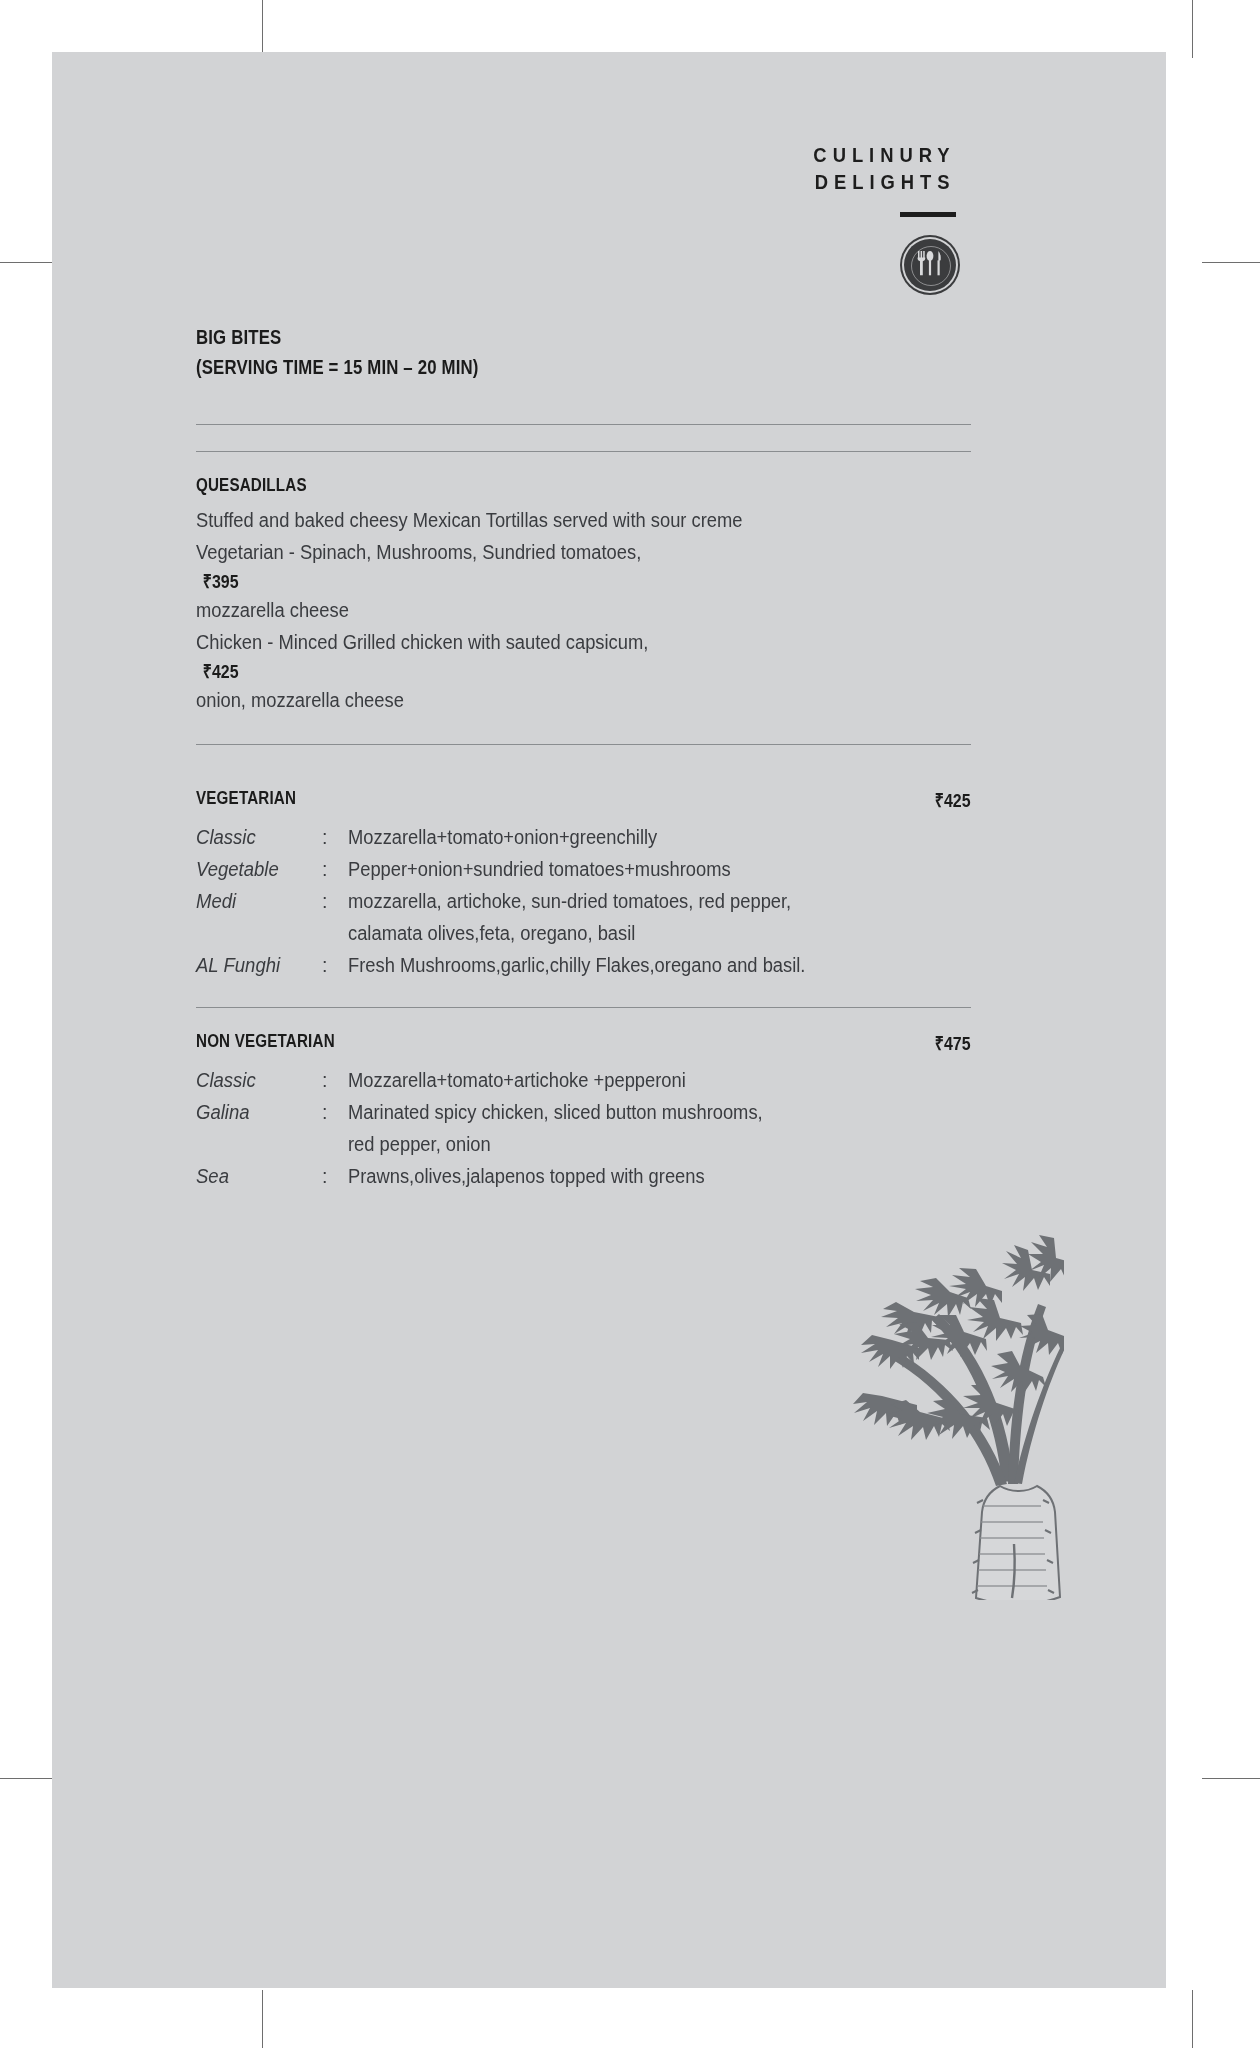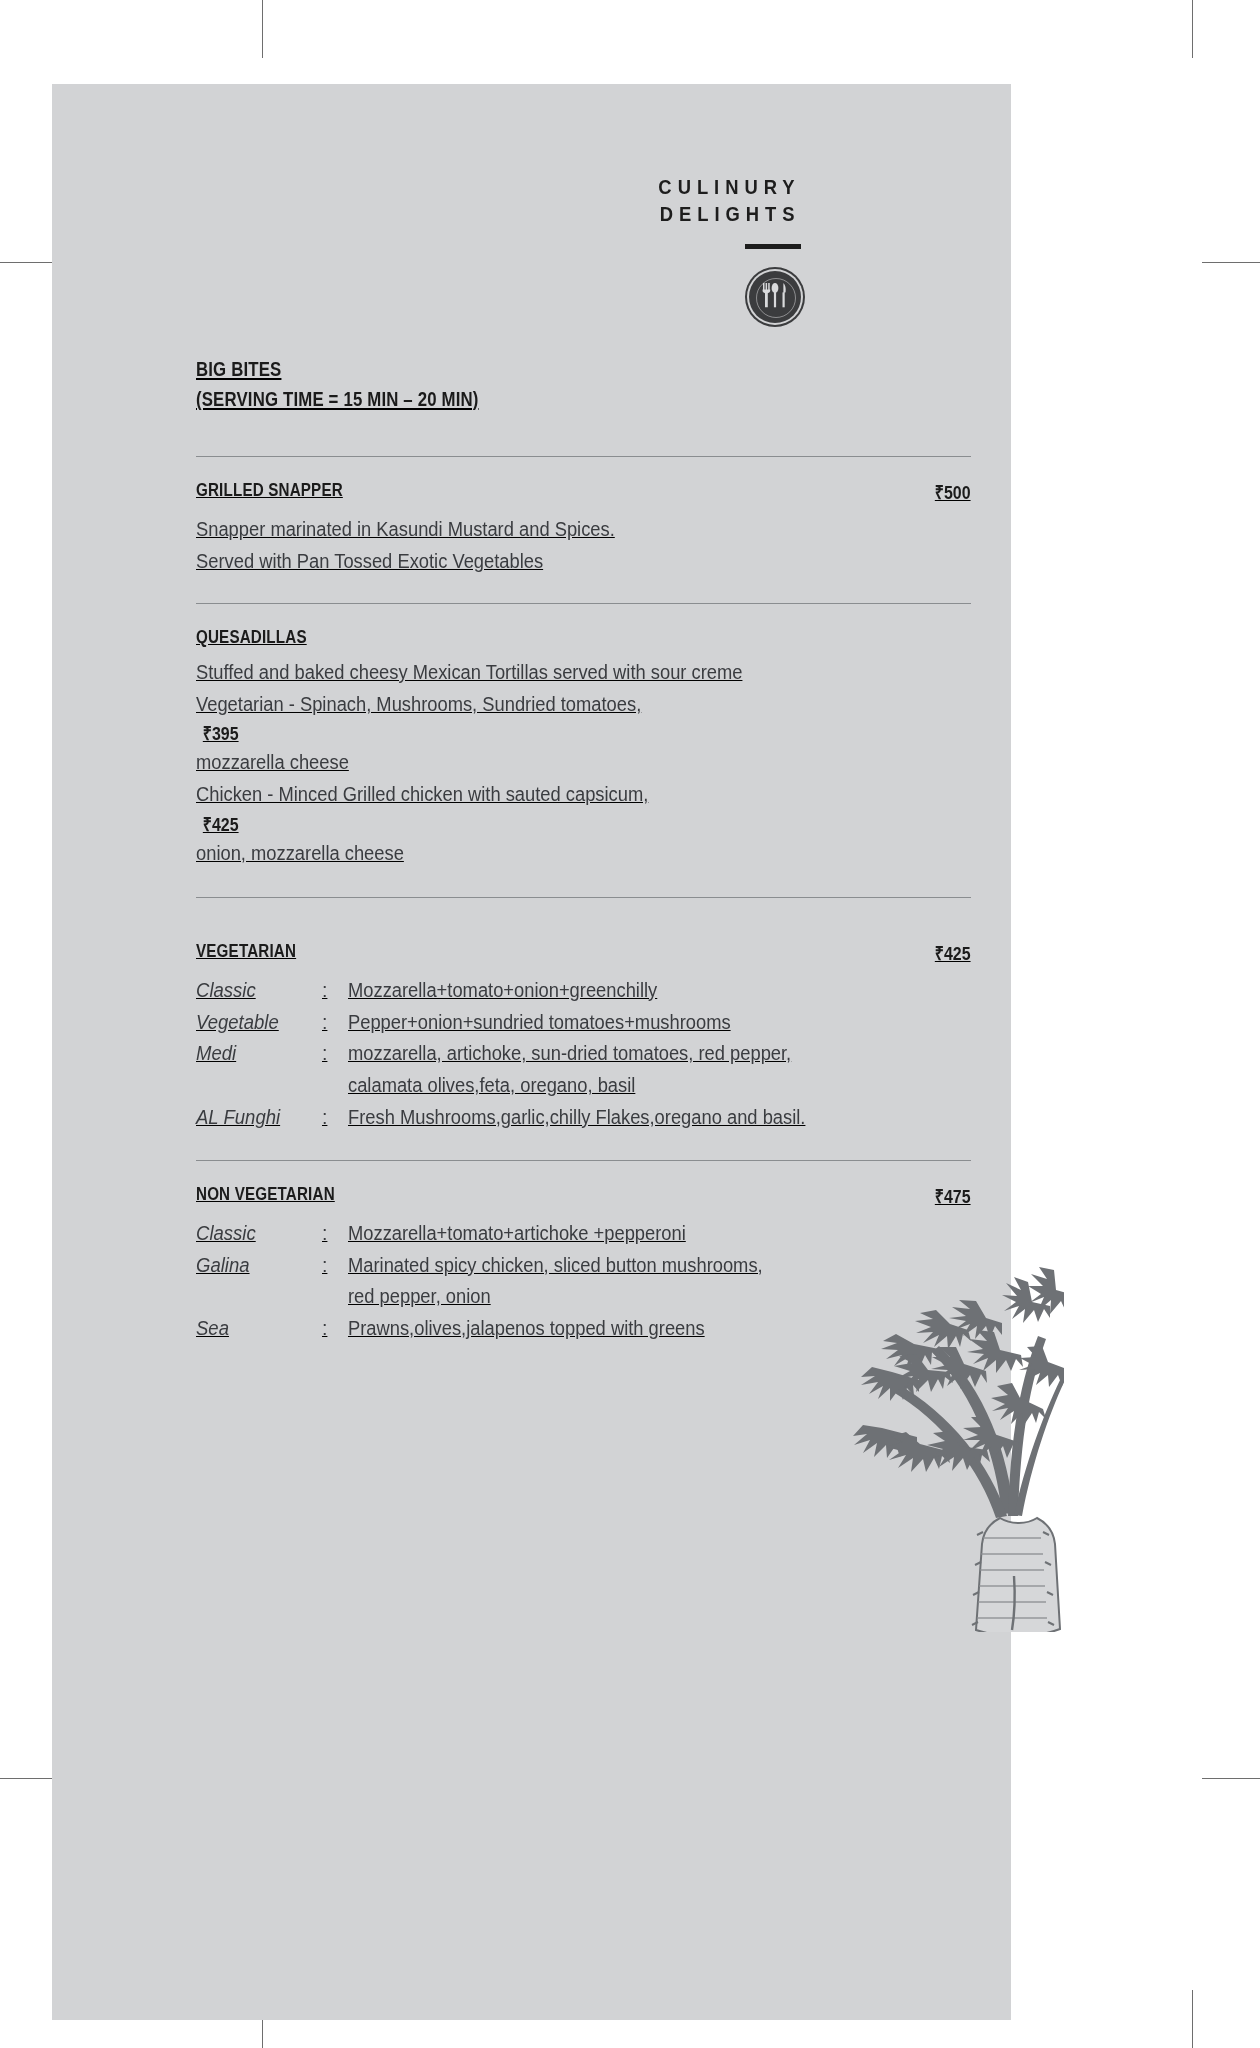--- a/index.html
+++ b/index.html
@@ -12,24 +12,23 @@
   }
   
   .cropmark{position:absolute;background:#6e6e6e;}
   .cm-v{width:1px;height:58px;}
   .cm-h{height:1px;width:58px;}
 
   
   .page{
     position:absolute;
     left:52px;top:52px;
-    width:959px;height:1936px;
+    width:1114px;height:1936px;
     background:#d2d3d5;
     overflow:visible;
-    margin-top:32px;
   }
   .page-inner{position:absolute;inset:0;overflow:hidden;}
 
   
   .masthead{
     position:absolute;right:210px;top:90px;
     text-align:right;
   }
   .brand-line{
     font-family:"Liberation Sans",sans-serif;
@@ -62,21 +61,20 @@
     border:1px solid #cfd0d2;
     opacity:.55;
   }
   .logo-badge svg{position:absolute;left:11px;top:9px;}
 
   
   .content{
     position:absolute;
     left:144px;top:0;
     width:775px;
-    text-decoration:underline;
   }
 
   .section-title{
     font-weight:bold;
     font-size:21px;
     color:#1b1b1b;
     line-height:1.42;
     letter-spacing:.2px;
     transform:scaleX(0.80);
     transform-origin:left center;
@@ -198,28 +196,20 @@
     <div class="content">
 
       <div style="margin-top:270px;">
         <div class="section-title">BIG BITES</div>
         <div class="section-title">(SERVING TIME = 15  MIN – 20 MIN)</div>
       </div>
 
 
       <div class="rule" style="margin-top: 42px; background: rgb(138, 141, 144);"></div>
 
-      <div style="margin-top:22px;">
-        <div class="item-head">
-          <div class="item-name">GRILLED SNAPPER</div>
-          <div class="price">₹500</div>
-        </div>
-        <div class="desc" style="margin-top:8px;">Snapper marinated in Kasundi Mustard and Spices.</div>
-        <div class="desc">Served with Pan Tossed Exotic Vegetables</div>
-      </div>
 
       <div class="rule" style="margin-top: 26px; background: rgb(138, 141, 144);"></div>
 
       <div style="margin-top:22px;">
         <div class="item-head">
           <div class="item-name">QUESADILLAS</div>
         </div>
         <div class="desc" style="margin-top:8px;">Stuffed and baked cheesy Mexican Tortillas served with sour creme</div>
 
         <div class="desc-row">

